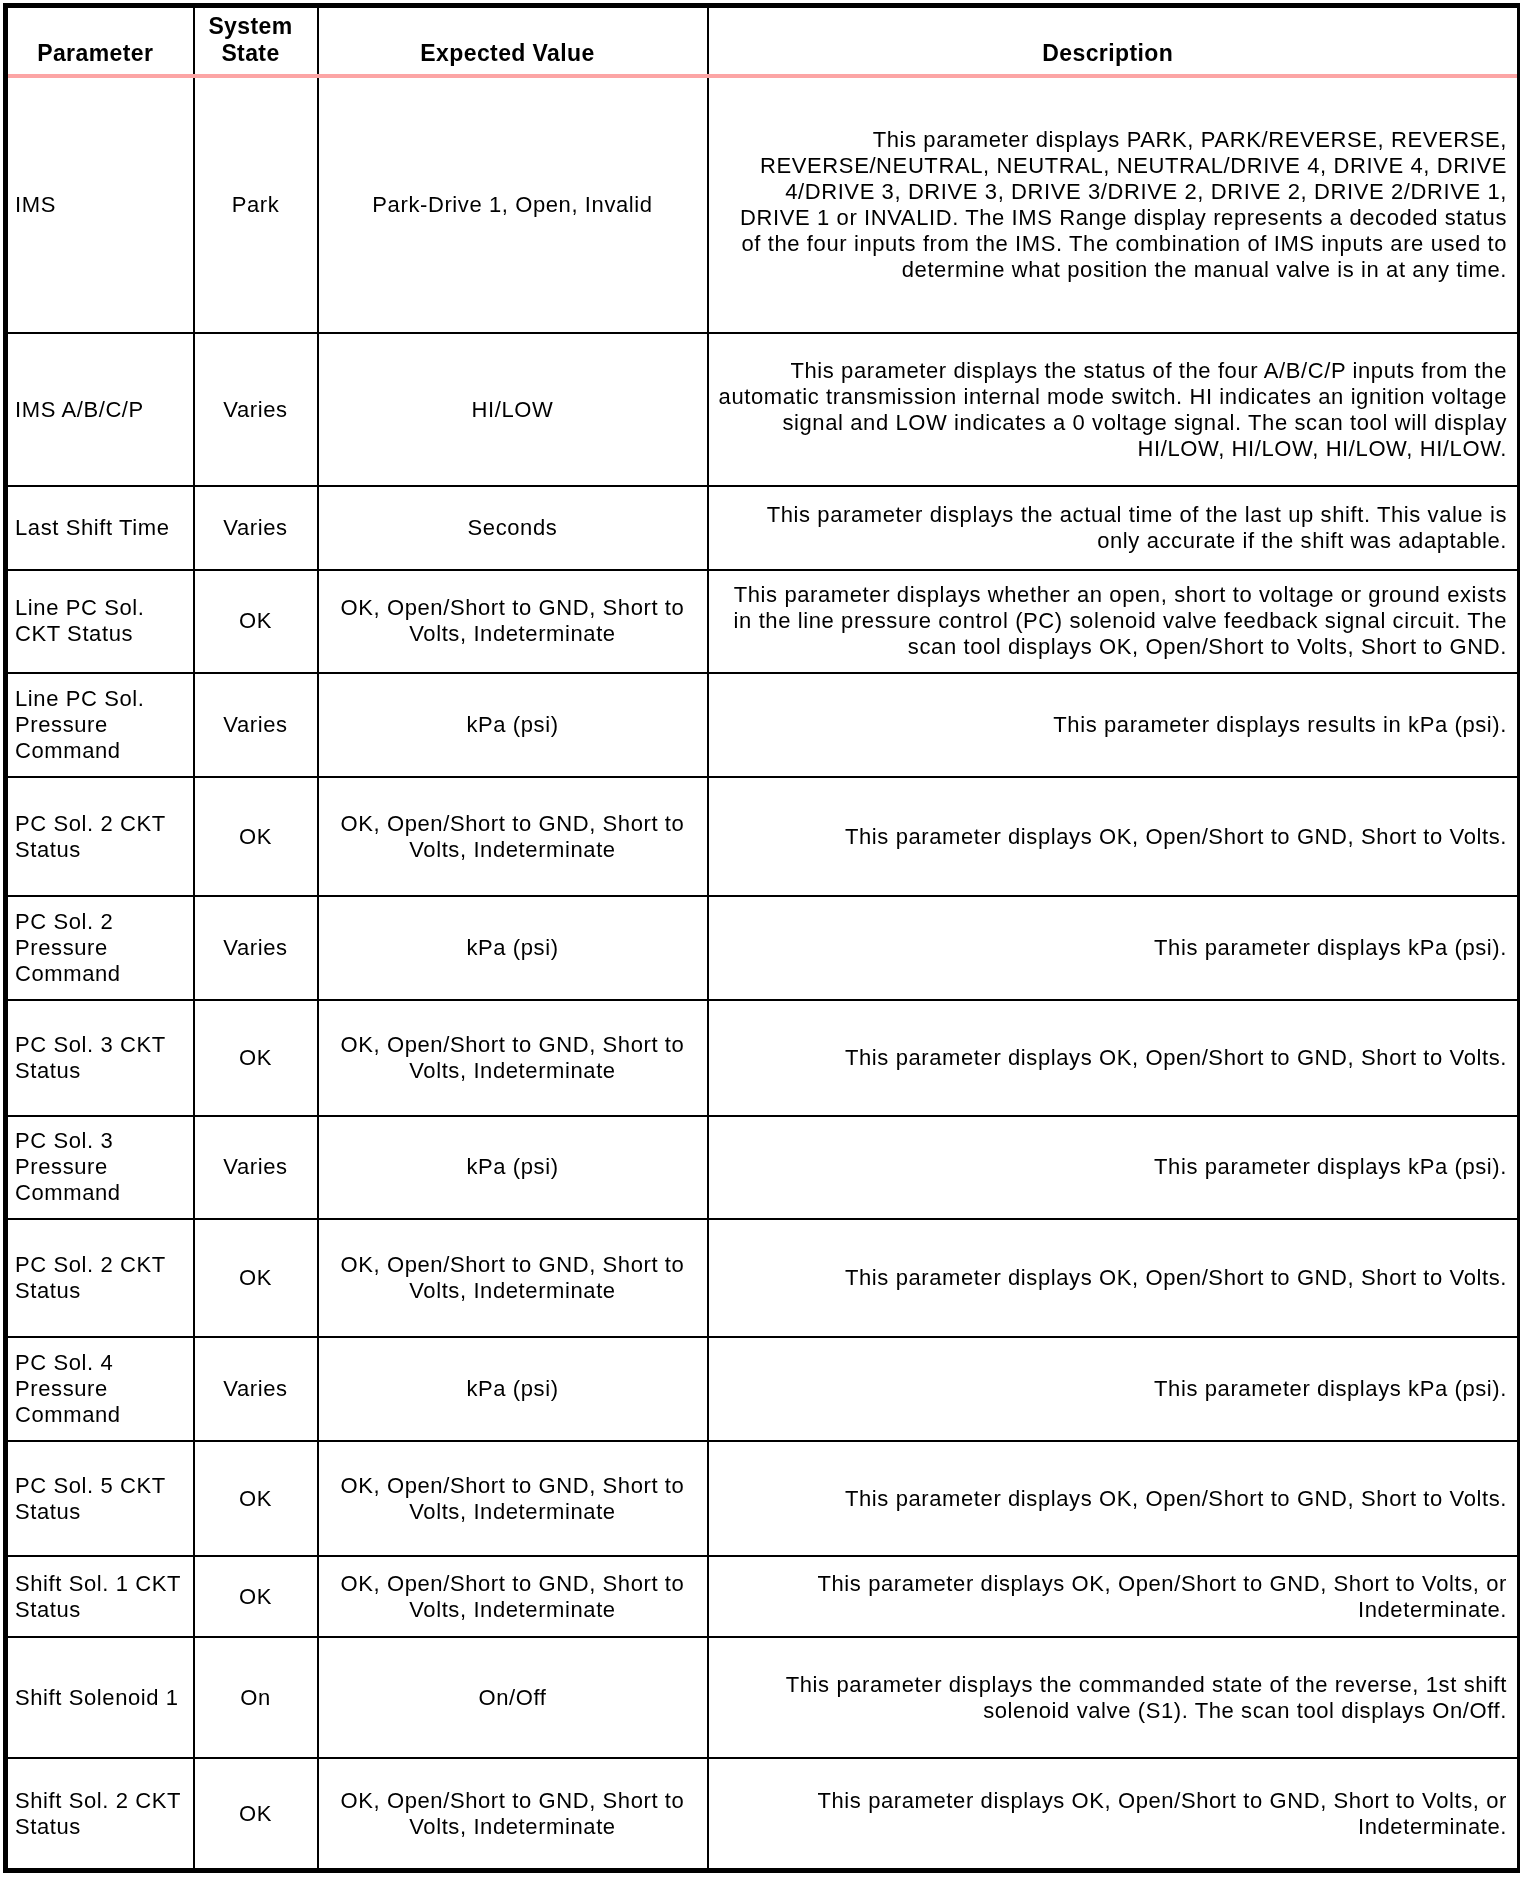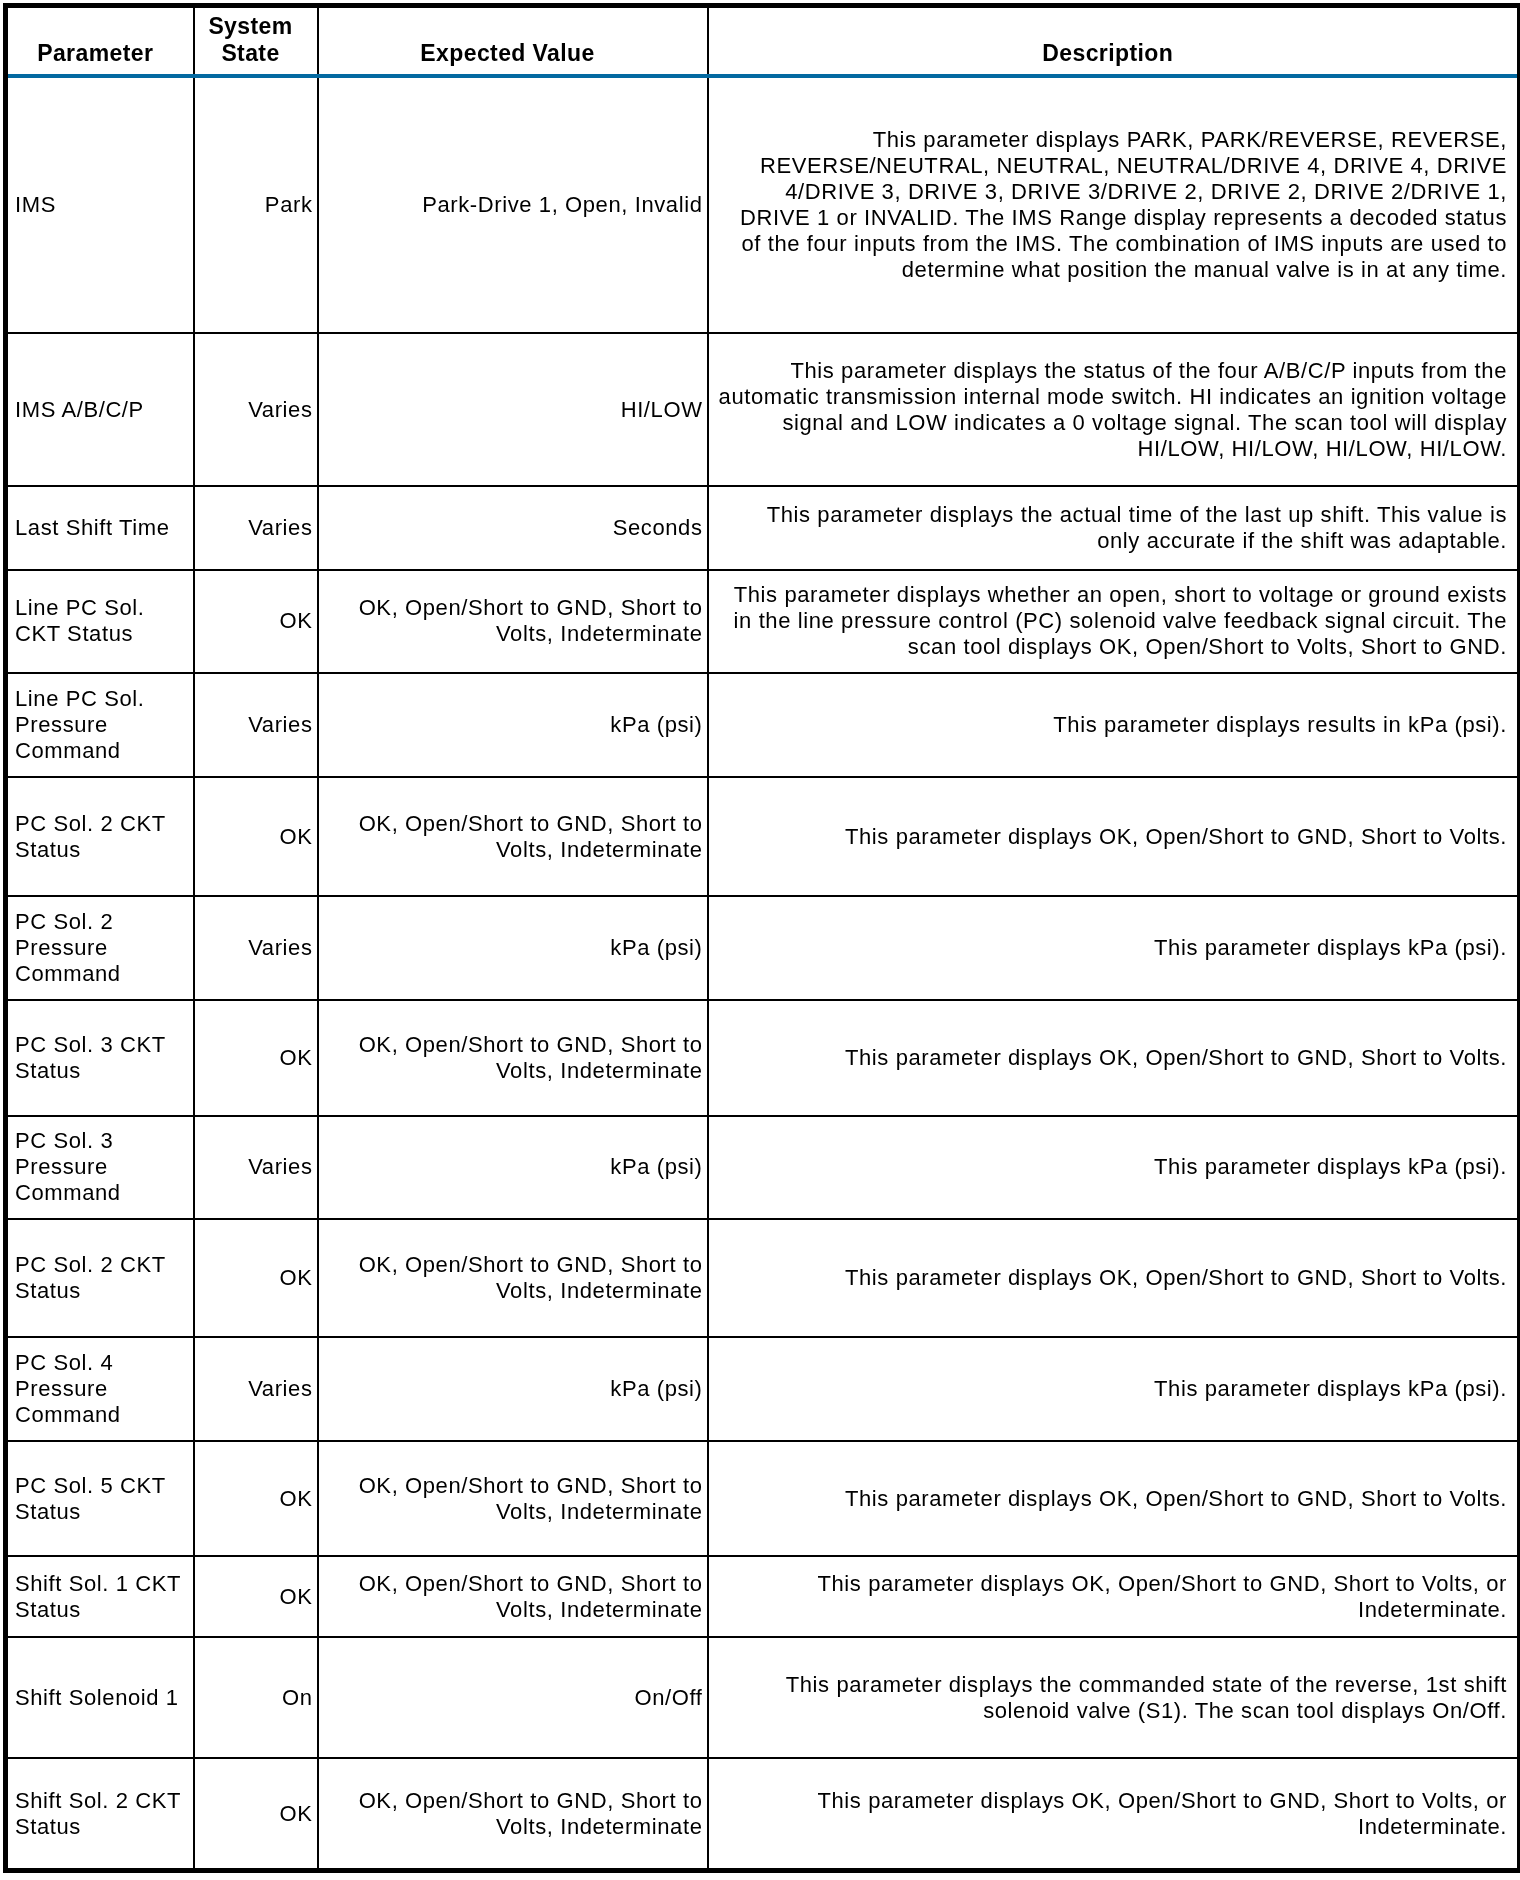--- a/index.html
+++ b/index.html
@@ -28,21 +28,21 @@
   col.c-state    { width: 124px; }
   col.c-expected { width: 390px; }
   col.c-desc     { width: 812px; }
 
   th, td {
     border: 2px solid #000;
     box-sizing: border-box;
     overflow: hidden;
   }
   thead th {
-    border-bottom: 4px solid #0369a1;
+    border-bottom: 4px solid #fca5a5;
     font-weight: bold;
     font-size: 23px;
     line-height: 27px;
     letter-spacing: 0.4px;
     vertical-align: bottom;
     padding: 4px 16px 7px 6px;
   }
   thead tr { height: 70px; }
 
   td {
@@ -50,21 +50,21 @@
     line-height: 26px;
     letter-spacing: 0.6px;
     vertical-align: middle;
     padding: 5px 8px;
   }
   td.param {
     text-align: left;
     padding: 5px 2px 5px 7px;
   }
   td.state, td.expected {
-    text-align: right;
+    text-align: center;
     padding: 5px 4px;
   }
   td.desc {
     text-align: right;
     padding: 5px 10px;
   }
 
   tbody tr:nth-child(1)  { height: 223px; }
   tbody tr:nth-child(2)  { height: 133px; }
   tbody tr:nth-child(3)  { height: 72px;  }

